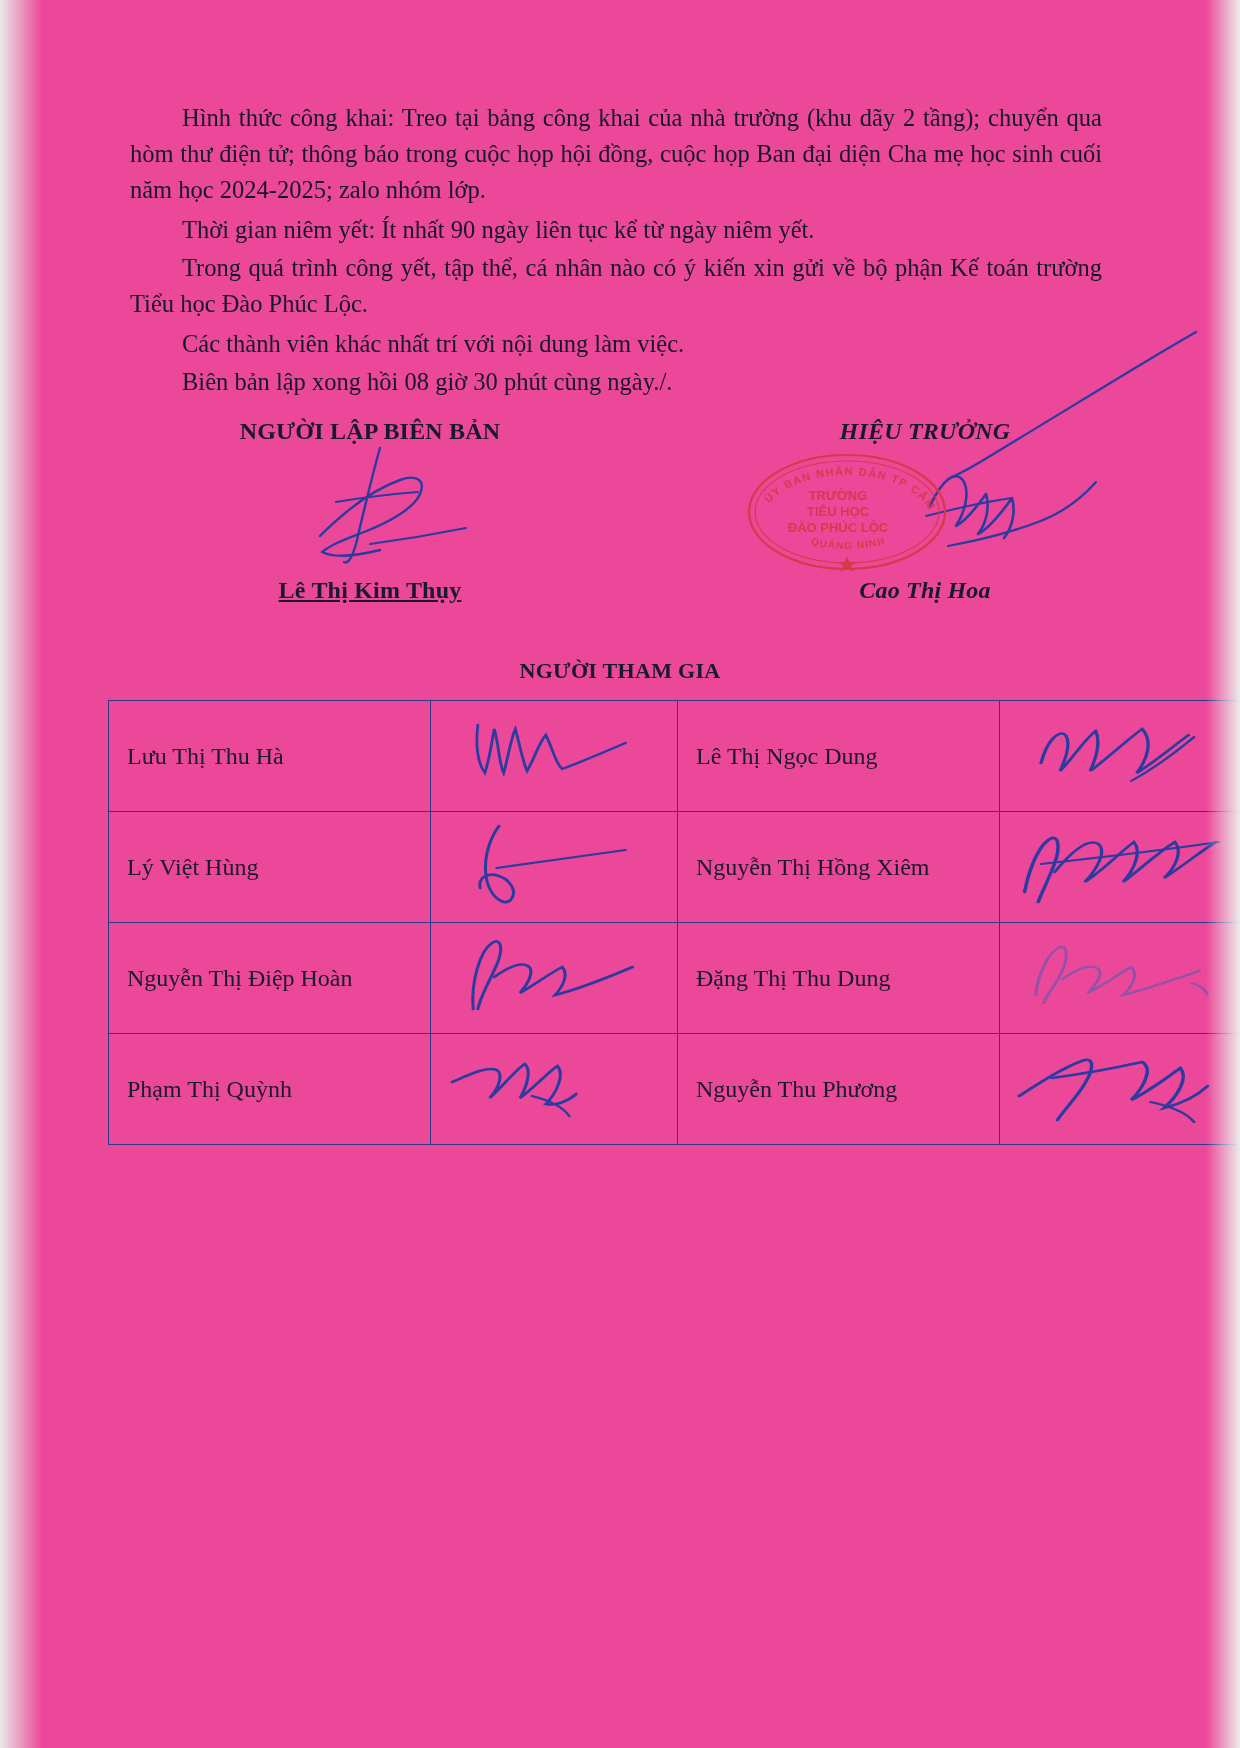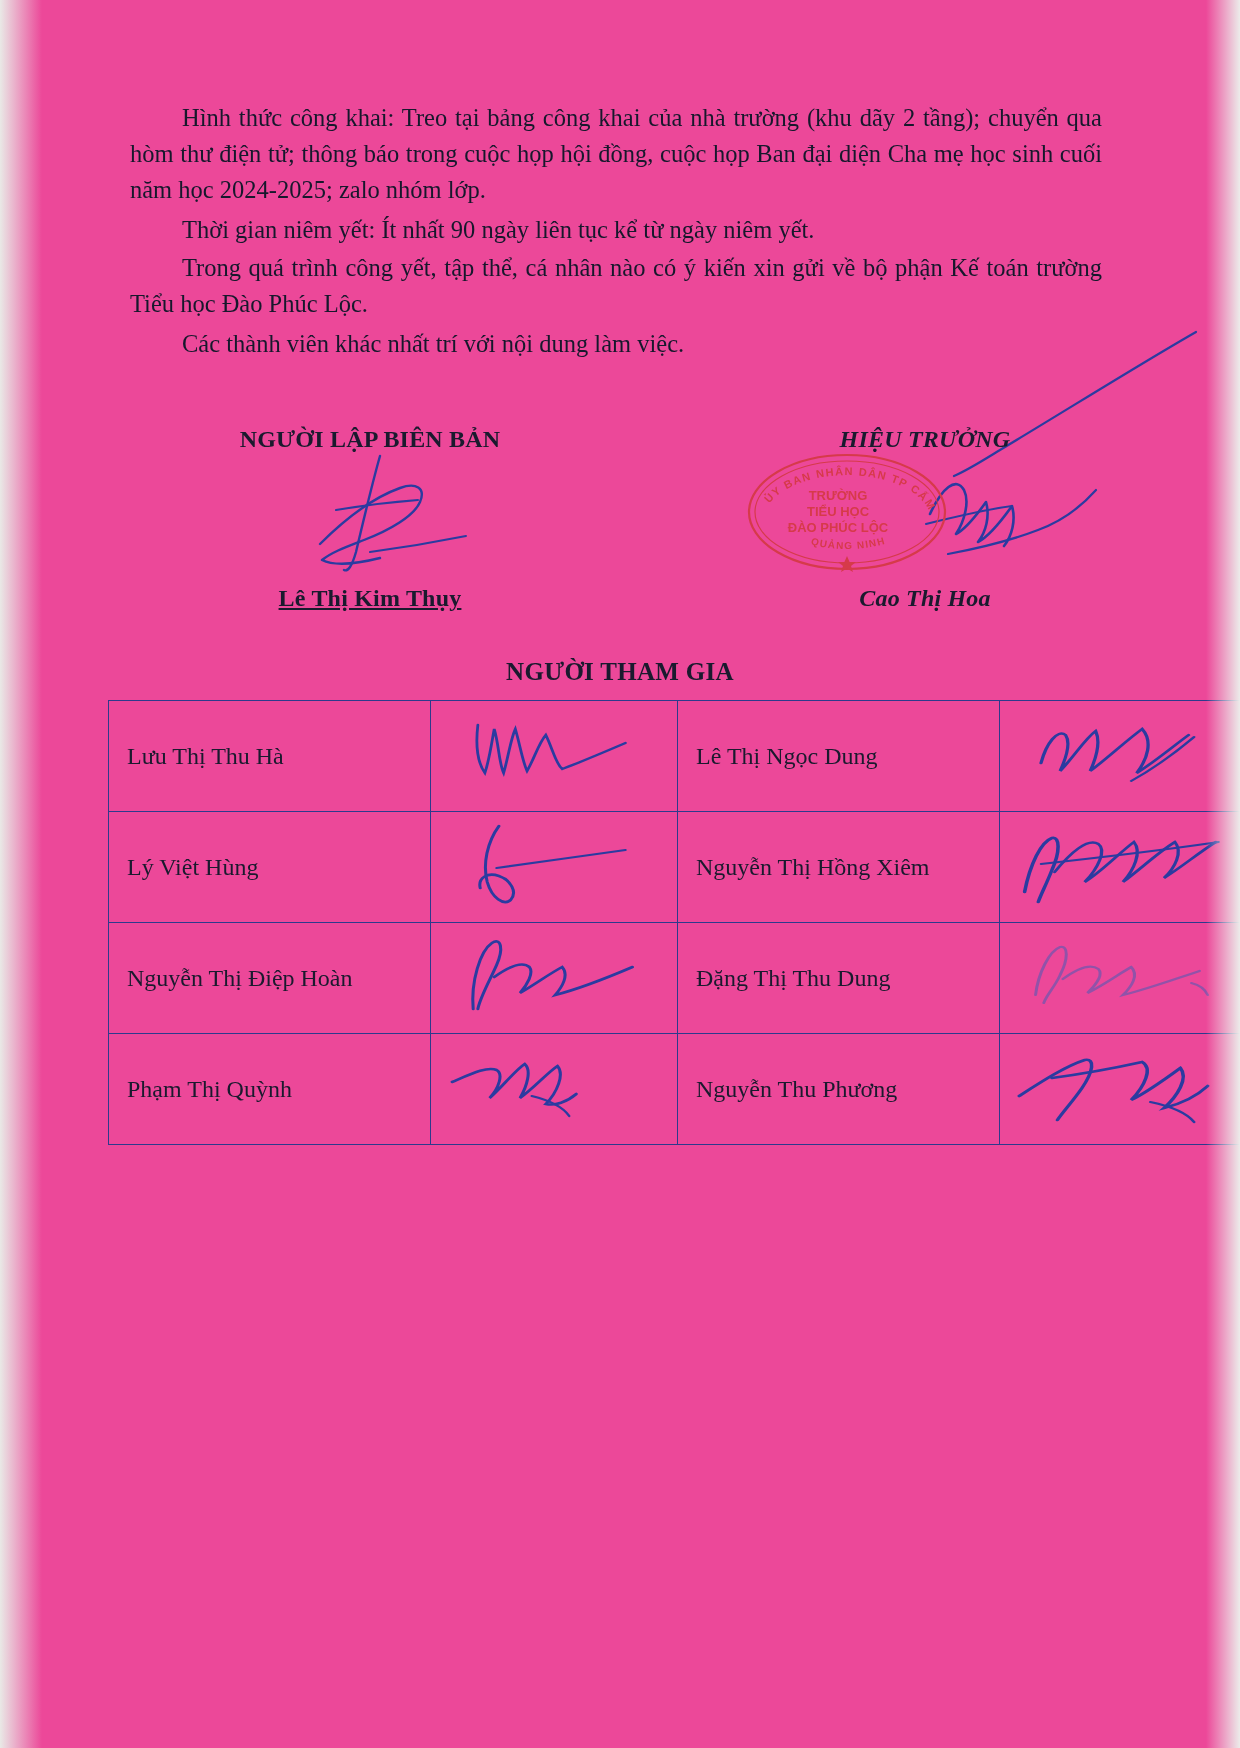--- a/index.html
+++ b/index.html
@@ -60,21 +60,20 @@
     top: 418px;
     width: 990px;
     height: 200px;
   }
   .sign-col {
     position: absolute;
     text-align: center;
     font-weight: bold;
     font-size: 24px;
     letter-spacing: 0.2px;
-    margin-top: 8px;
   }
   .sign-col.left { left: 60px; width: 360px; }
   .sign-col.right { left: 600px; width: 390px; font-style: italic; }
   .sign-title { white-space: nowrap; }
   .sign-name {
     margin-top: 134px;
     font-weight: bold;
     font-size: 24px;
     white-space: nowrap;
   }
@@ -105,21 +104,21 @@
   }
   .stamp svg { display:block; }
 
   .participants-title {
     position: absolute;
     top: 658px;
     left: 0;
     width: 1240px;
     text-align: center;
     font-weight: bold;
-    font-size: 25px;
+    font-size: 22px;
     letter-spacing: .3px;
   }
 
   table.participants {
     position: absolute;
     left: 108px;
     top: 700px;
     width: 1050px;
     border-collapse: collapse;
     table-layout: fixed;
@@ -154,20 +153,21 @@
 </head>
 <body>
 
 <div class="page">
 
   <div class="body-text">
     <p class="para">Hình thức công khai: Treo tại bảng công khai của nhà trường (khu dãy 2 tầng); chuyển qua hòm thư điện tử; thông báo trong cuộc họp hội đồng, cuộc họp Ban đại diện Cha mẹ học sinh cuối năm học 2024-2025; zalo nhóm lớp.</p>
     <p class="para tight">Thời gian niêm yết: Ít nhất 90 ngày liên tục kể từ ngày niêm yết.</p>
     <p class="para">Trong quá trình công yết, tập thể, cá nhân nào có ý kiến xin gửi về bộ phận Kế toán trường Tiểu học Đào Phúc Lộc.</p>
     <p class="para tight">Các thành viên khác nhất trí với nội dung làm việc.</p>
+    <p class="para tight">Biên bản lập xong hồi 08 giờ 30 phút cùng ngày./.</p>
   </div>
 
   <div class="ink stray-stroke">
     <svg width="260" height="180" viewBox="0 0 260 180">
       <path d="M256 2 C200 34, 130 78, 60 120 C42 131, 28 140, 14 146" stroke-width="2.2"></path>
     </svg>
   </div>
 
   <div class="sign-row">
     <div class="sign-col left">

